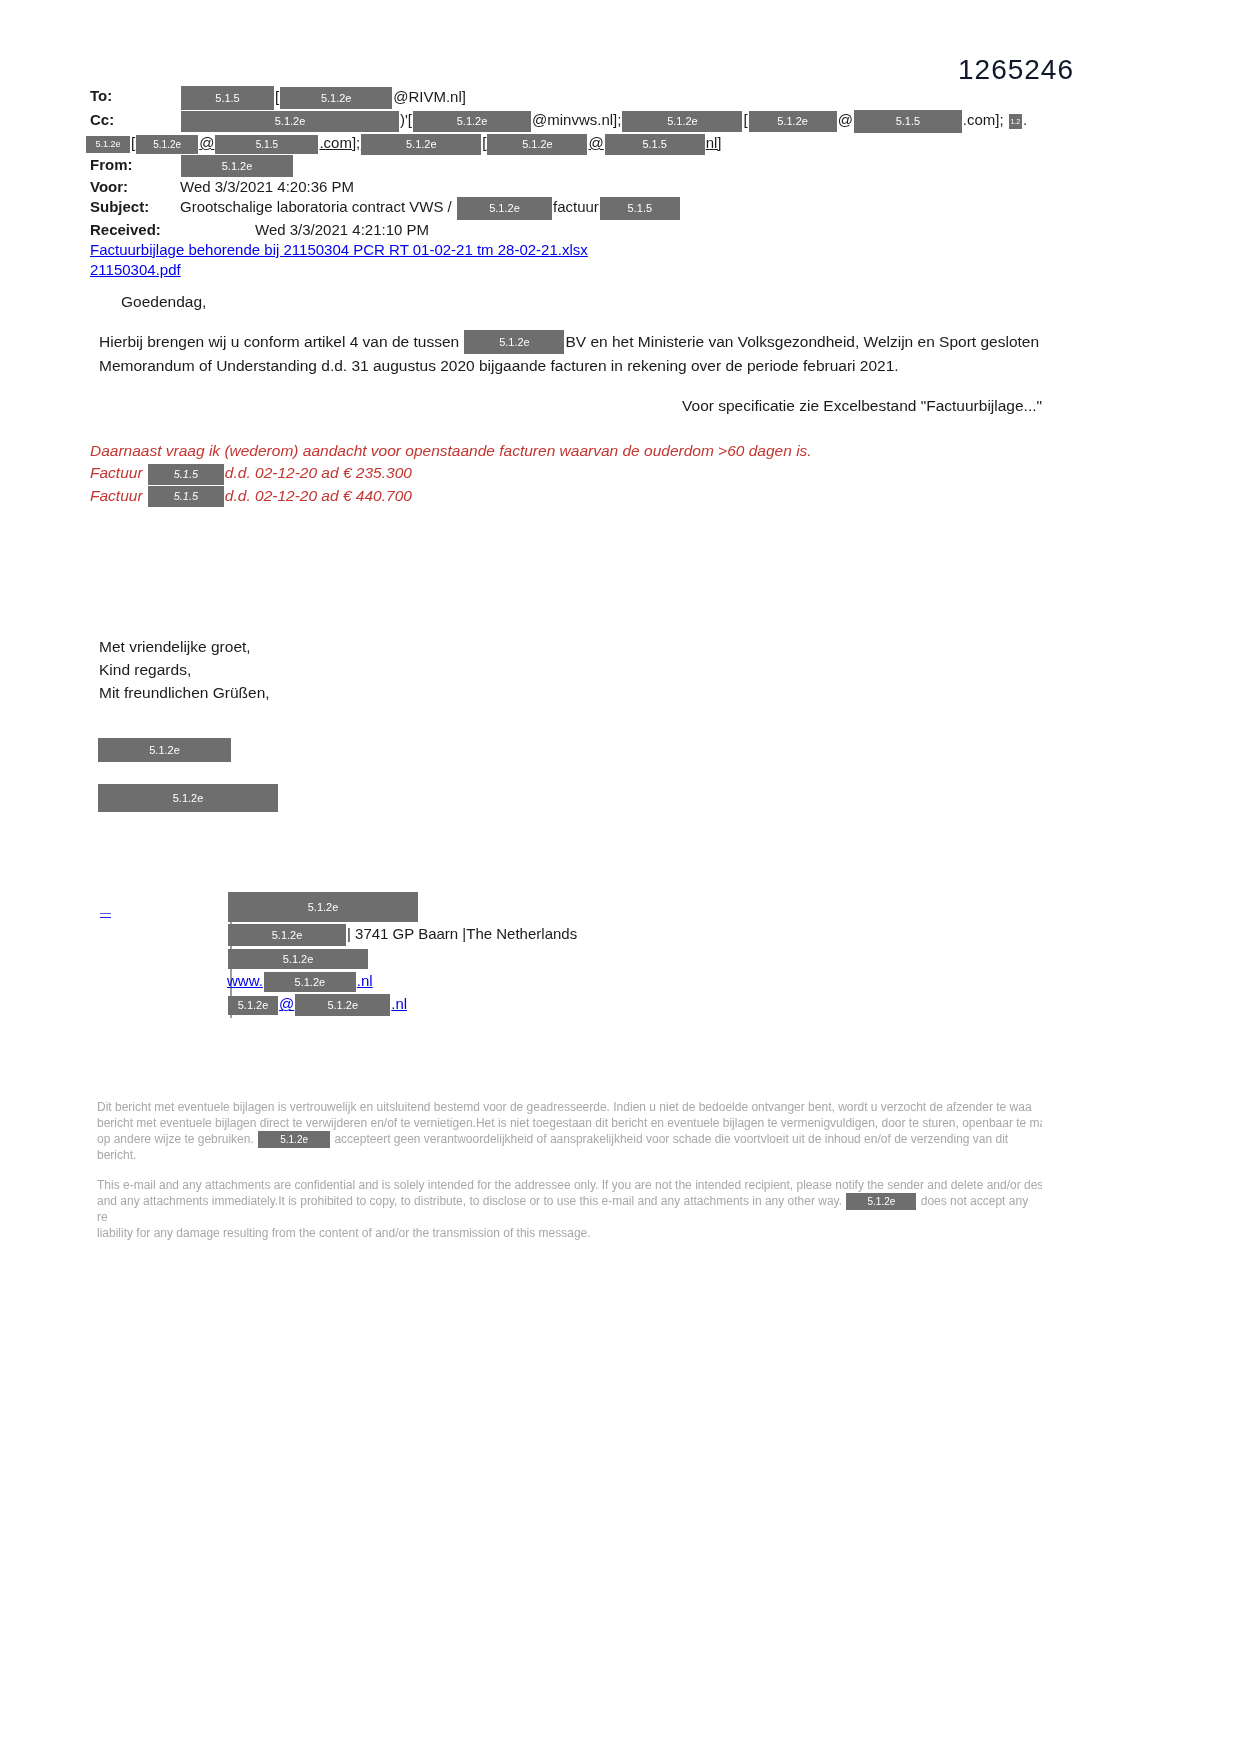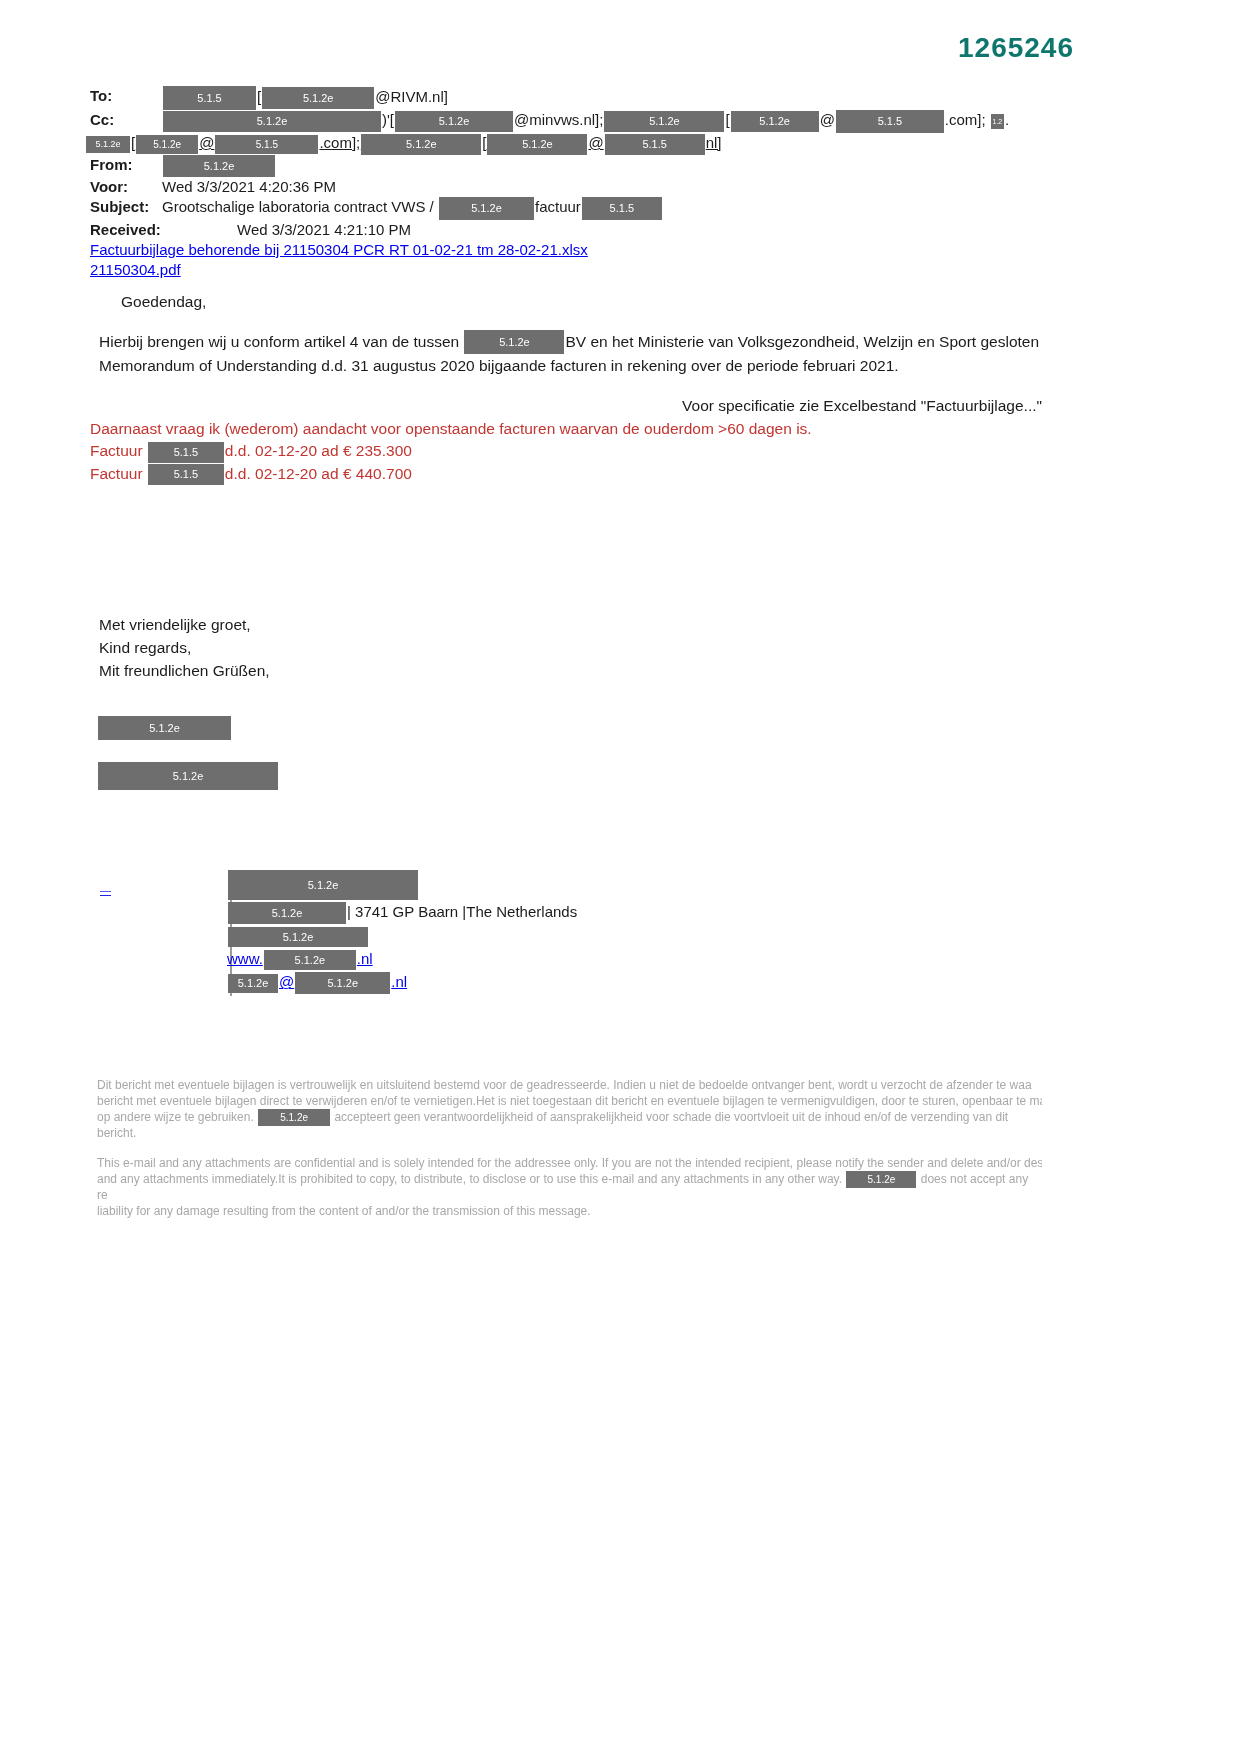--- a/index.html
+++ b/index.html
@@ -1,37 +1,37 @@
 <!DOCTYPE html>
 <html><head>
 <meta charset="utf-8">
 <style>
   html,body{margin:0;padding:0;background:#ffffff;}
   .page{position:relative;width:1241px;height:1754px;background:#ffffff;
         font-family:"Liberation Sans",sans-serif;color:#1b1b1b;overflow:hidden;}
-  .doc-number{position:absolute;left:958px;top:32px;font-size:28px;letter-spacing:1px;color:#0f766e;font-weight:bold;}
+  .doc-number{position:absolute;left:958px;top:54px;font-size:28px;letter-spacing:1px;color:#0f172a;}
   .content{position:absolute;left:90px;top:86px;width:952px;}
 
-  .hrow{display:flex;align-items:flex-start;font-size:15px;line-height:20px;min-height:20px;}
+  .hrow{display:flex;align-items:flex-start;font-size:15px;line-height:20px;min-height:20px;gap:18px;}
   .hlabel{width:72px;flex:none;font-weight:bold;}
   .hval{flex:1;}
   .cc2{margin-left:-5px;font-size:15px;line-height:20px;text-decoration:underline;}
   .received-val{padding-left:75px;}
 
   .redact{display:inline-block;background:#6E6E6E;color:#ffffff;font-size:11px;
           text-align:center;vertical-align:middle;margin:0 1px;overflow:hidden;
           width:90px;height:19px;line-height:19px;}
   .seg{white-space:pre-wrap;}
   .link{color:#0000EE;text-decoration:underline;}
   .attachment{font-size:15px;line-height:20px;}
 
   .greeting{margin-top:12px;font-size:15.5px;line-height:20px;margin-left:31px;}
   .para{margin-top:18px;font-size:15.5px;line-height:24px;padding-left:9px;}
   .para2{margin-top:16px;font-size:15.5px;line-height:24px;padding-left:9px;text-align:right;}
-  .red-block{font-size:15.5px;}
+  .red-block{margin-top:22px;font-size:15.5px;font-style:italic;}
   .red-line{color:#C23530;line-height:22px;}
   .closing{margin-top:128px;font-size:15.5px;line-height:23px;padding-left:9px;}
   .sigbox{padding-left:7px;}
   .sigbox1{margin-top:34px;}
   .sigbox2{margin-top:22px;}
 
   .addr{position:relative;margin-top:80px;padding-left:7px;min-height:126px;}
   .addr-vline{position:absolute;left:140px;top:2px;height:124px;width:2px;background:#9b9b9b;}
   .addr-dash{position:absolute;left:10px;top:10px;}
   .dash-link{color:#2222EE;font-size:11px;text-decoration:underline;}

